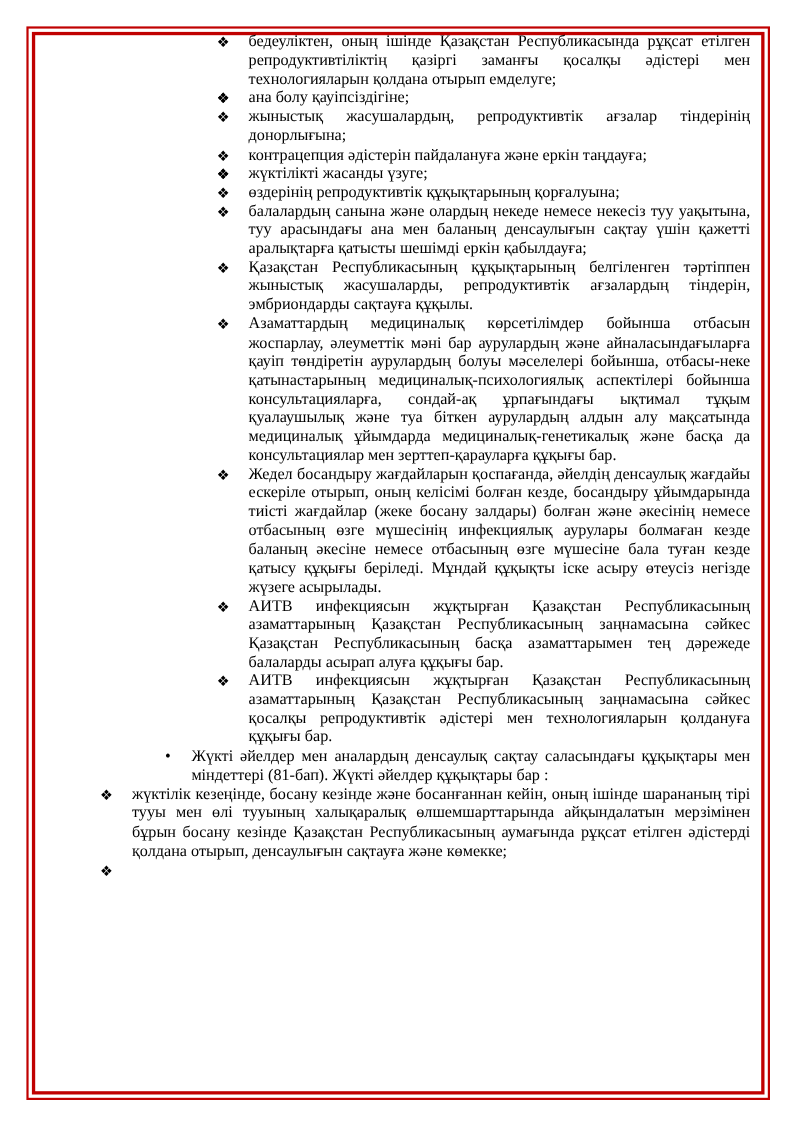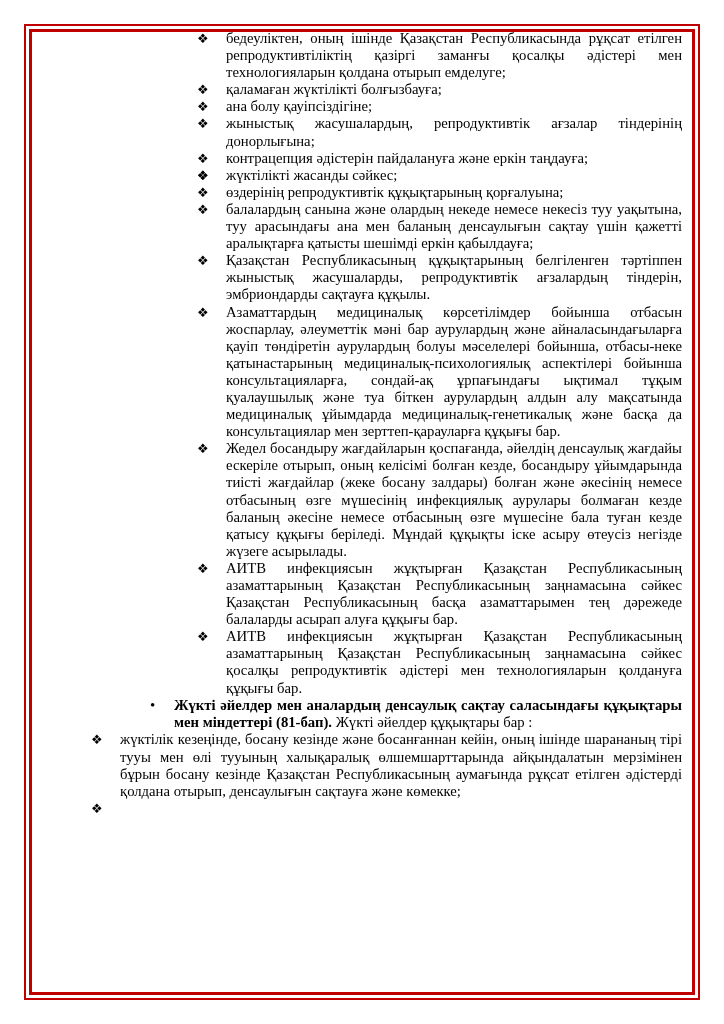--- a/index.html
+++ b/index.html
@@ -101,21 +101,21 @@
     position: absolute;
     left: 4px;
     top: 0;
     width: 16px;
     font-size: 15px;
     line-height: 17.4px;
     color: #000000;
   }
 
   .heading-bold {
-    font-weight: bold;
+    font-weight: normal;
   }
 
   
   ul.lvl2 {
     list-style: none;
     margin: 0;
     padding: 0;
   }
   ul.lvl2 > li.sub {
     margin-left: 51px;
@@ -133,21 +133,20 @@
 
     <ul class="lvl1">
 
       <li class="sub">
         <span class="bullet">❖</span>
         <span>бедеуліктен, оның ішінде Қазақстан Республикасында рұқсат етілген репродуктивтіліктің қазіргі заманғы қосалқы әдістері мен технологияларын қолдана отырып емделуге;</span>
       </li>
 
       <li class="sub">
         <span class="bullet">❖</span>
-        <span>қаламаған жүктілікті болғызбауға;</span>
       </li>
 
       <li class="sub">
         <span class="bullet">❖</span>
         <span>ана болу қауіпсіздігіне;</span>
       </li>
 
       <li class="sub">
         <span class="bullet">❖</span>
         <span>жыныстық жасушалардың, репродуктивтік ағзалар тіндерінің донорлығына;</span>
@@ -157,21 +156,21 @@
         <span class="bullet">❖</span>
         <span>контрацепция әдістерін пайдалануға және еркін таңдауға;</span>
       </li>
 
       <li class="sub">
         <span class="bullet">❖</span>
       </li>
 
       <li class="sub">
         <span class="bullet">❖</span>
-        <span>жүктілікті жасанды сәйкес;</span>
+        <span>жүктілікті жасанды үзуге;</span>
       </li>
 
       <li class="sub">
         <span class="bullet">❖</span>
         <span>өздерінің репродуктивтік құқықтарының қорғалуына;</span>
       </li>
 
       <li class="sub">
         <span class="bullet">❖</span>
         <span>балалардың санына және олардың некеде немесе некесіз туу уақытына, туу арасындағы ана мен баланың денсаулығын сақтау үшін қажетті аралықтарға қатысты шешімді еркін қабылдауға;</span>

